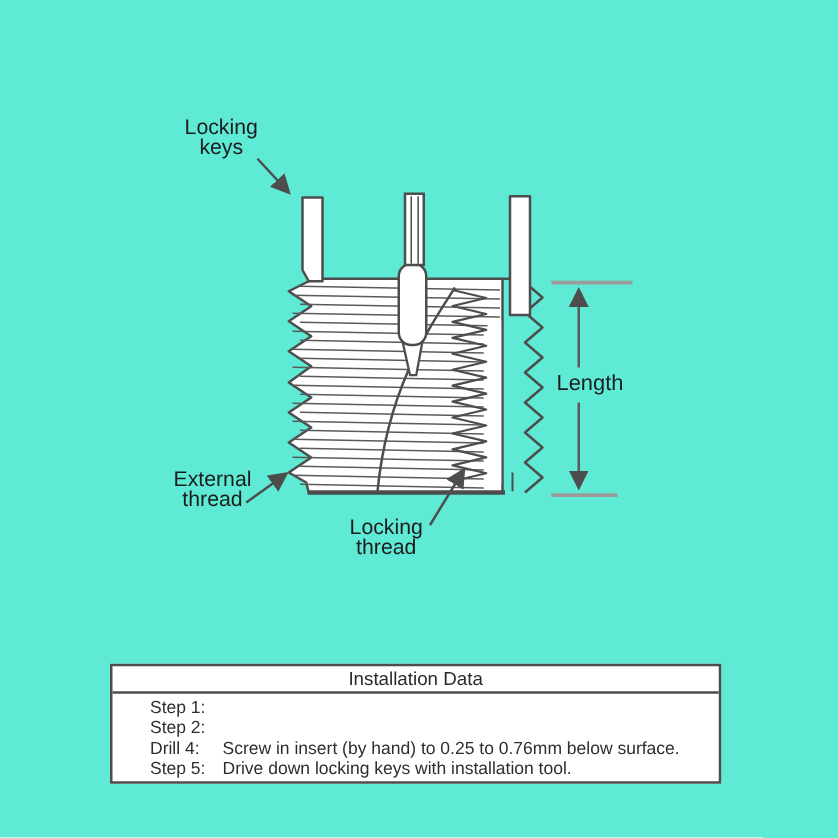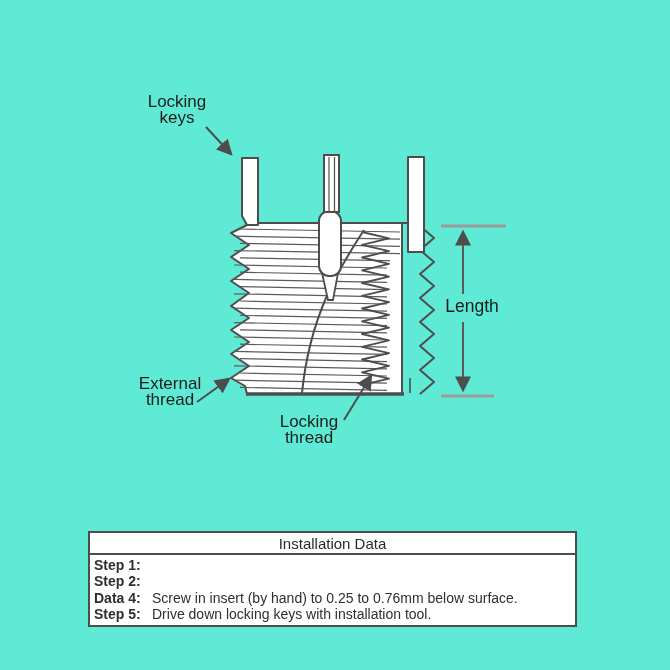--- a/index.html
+++ b/index.html
@@ -11,21 +11,21 @@
   .lbl-locking{left:139px;top:94px;width:76px;}
   .lbl-length{left:437px;top:298px;width:70px;text-align:center;font-size:17.5px;}
   .lbl-external{left:130px;top:376px;width:80px;}
   .lbl-internal{left:268px;top:414px;width:82px;}
   .install-table{position:absolute;left:88px;top:531px;width:489px;box-sizing:border-box;
                  border:2px solid #4d4d4d;background:#fff;}
   .install-title{font-size:15px;font-weight:normal;text-align:center;color:#2a2a2a;
                  padding:2px 0 1px 0;border-bottom:2px solid #4d4d4d;}
   .install-body{padding:2px 2px 3px 4px;font-size:14px;line-height:16.3px;color:#2e2e2e;}
   .step{display:flex;align-items:flex-start;}
-  .step-label{font-weight:bold;width:58px;flex:0 0 58px;}
+  .step-label{font-weight:normal;width:58px;flex:0 0 58px;margin-left:26px;}
   .step-text{white-space:pre-line;flex:1;}
 </style>
 </head>
 <body>
 
 <div class="canvas">
 
   <svg id="diagram-svg" width="670" height="670" viewBox="0 0 670 670">
     <defs>
       <marker id="ah" viewBox="0 0 10 10" refX="8.5" refY="5" markerWidth="8" markerHeight="8" orient="auto-start-reverse">
@@ -107,21 +107,21 @@
     <div class="step">
       <span class="step-label">Step 1:</span>
     </div>
 
     <div class="step">
       <span class="step-label">Step 2:</span>
     </div>
 
 
     <div class="step">
-      <span class="step-label">Data 4:</span>
+      <span class="step-label">Drill 4:</span>
       <span class="step-text">Screw in insert (by hand) to 0.25 to 0.76mm below surface.</span>
     </div>
 
     <div class="step">
       <span class="step-label">Step 5:</span>
       <span class="step-text">Drive down locking keys with installation tool.</span>
     </div>
   </div>
   </div>
 

